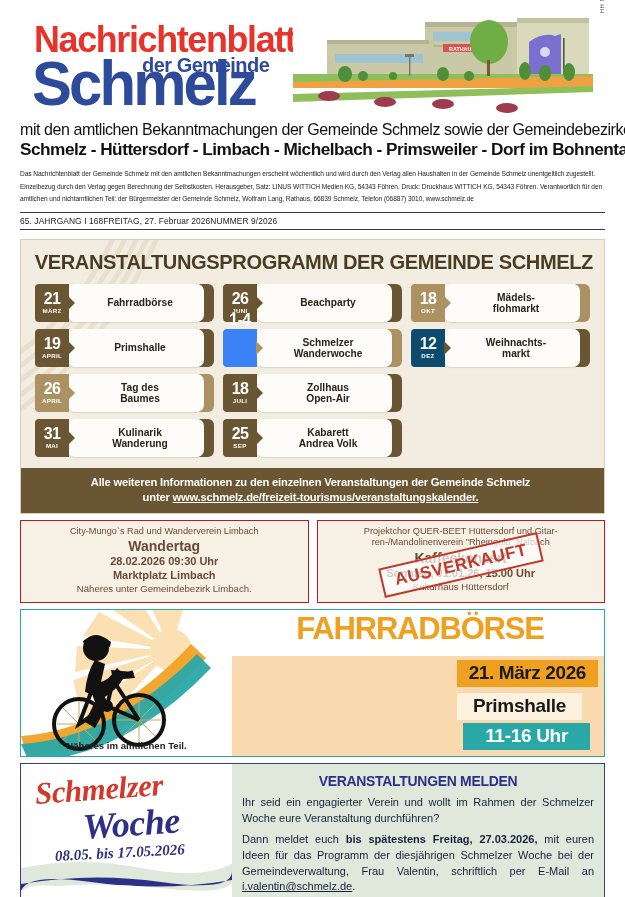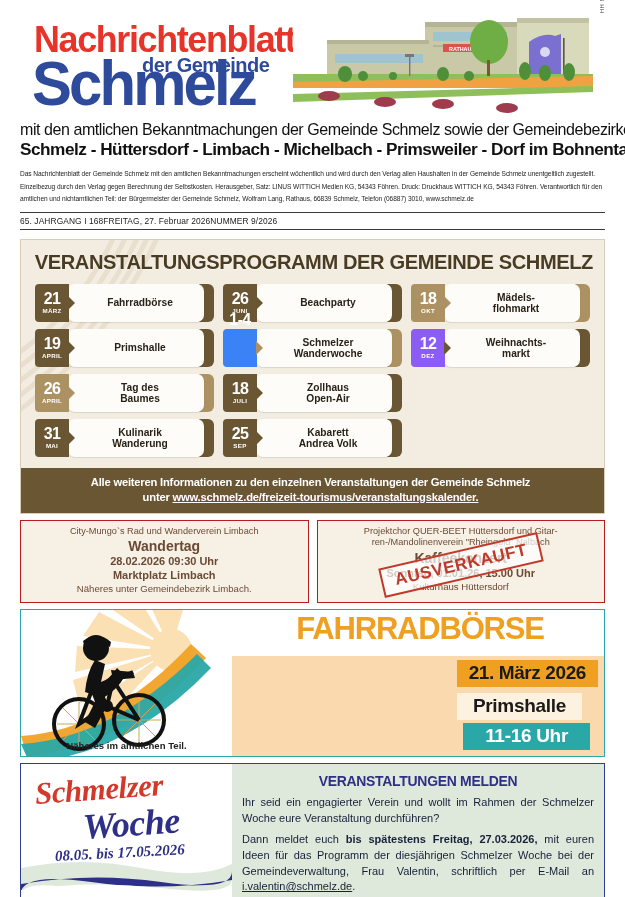--- a/index.html
+++ b/index.html
@@ -383,21 +383,21 @@
           <div class="tile">
             <div class="datebox" style="background: rgb(172, 146, 98);">
               <div class="d">18</div>
               <div class="m">OKT</div>
             </div>
             <div class="arrow" style="border-left: 7px solid rgb(172, 146, 98);"></div>
             <div class="label">Mädels-<br>flohmarkt</div>
             <div class="tail" style="background: rgb(172, 146, 98);"></div>
           </div>
           <div class="tile">
-            <div class="datebox" style="background: #8b5cf6;">
+            <div class="datebox" style="background: #0c4a6e;">
               <div class="d">12</div>
               <div class="m">DEZ</div>
             </div>
             <div class="arrow" style="border-left: 7px solid rgb(106, 86, 51);"></div>
             <div class="label">Weihnachts-<br>markt</div>
             <div class="tail" style="background: rgb(106, 86, 51);"></div>
           </div>
         </div>
       </div>
     <div class="prog-footer">

